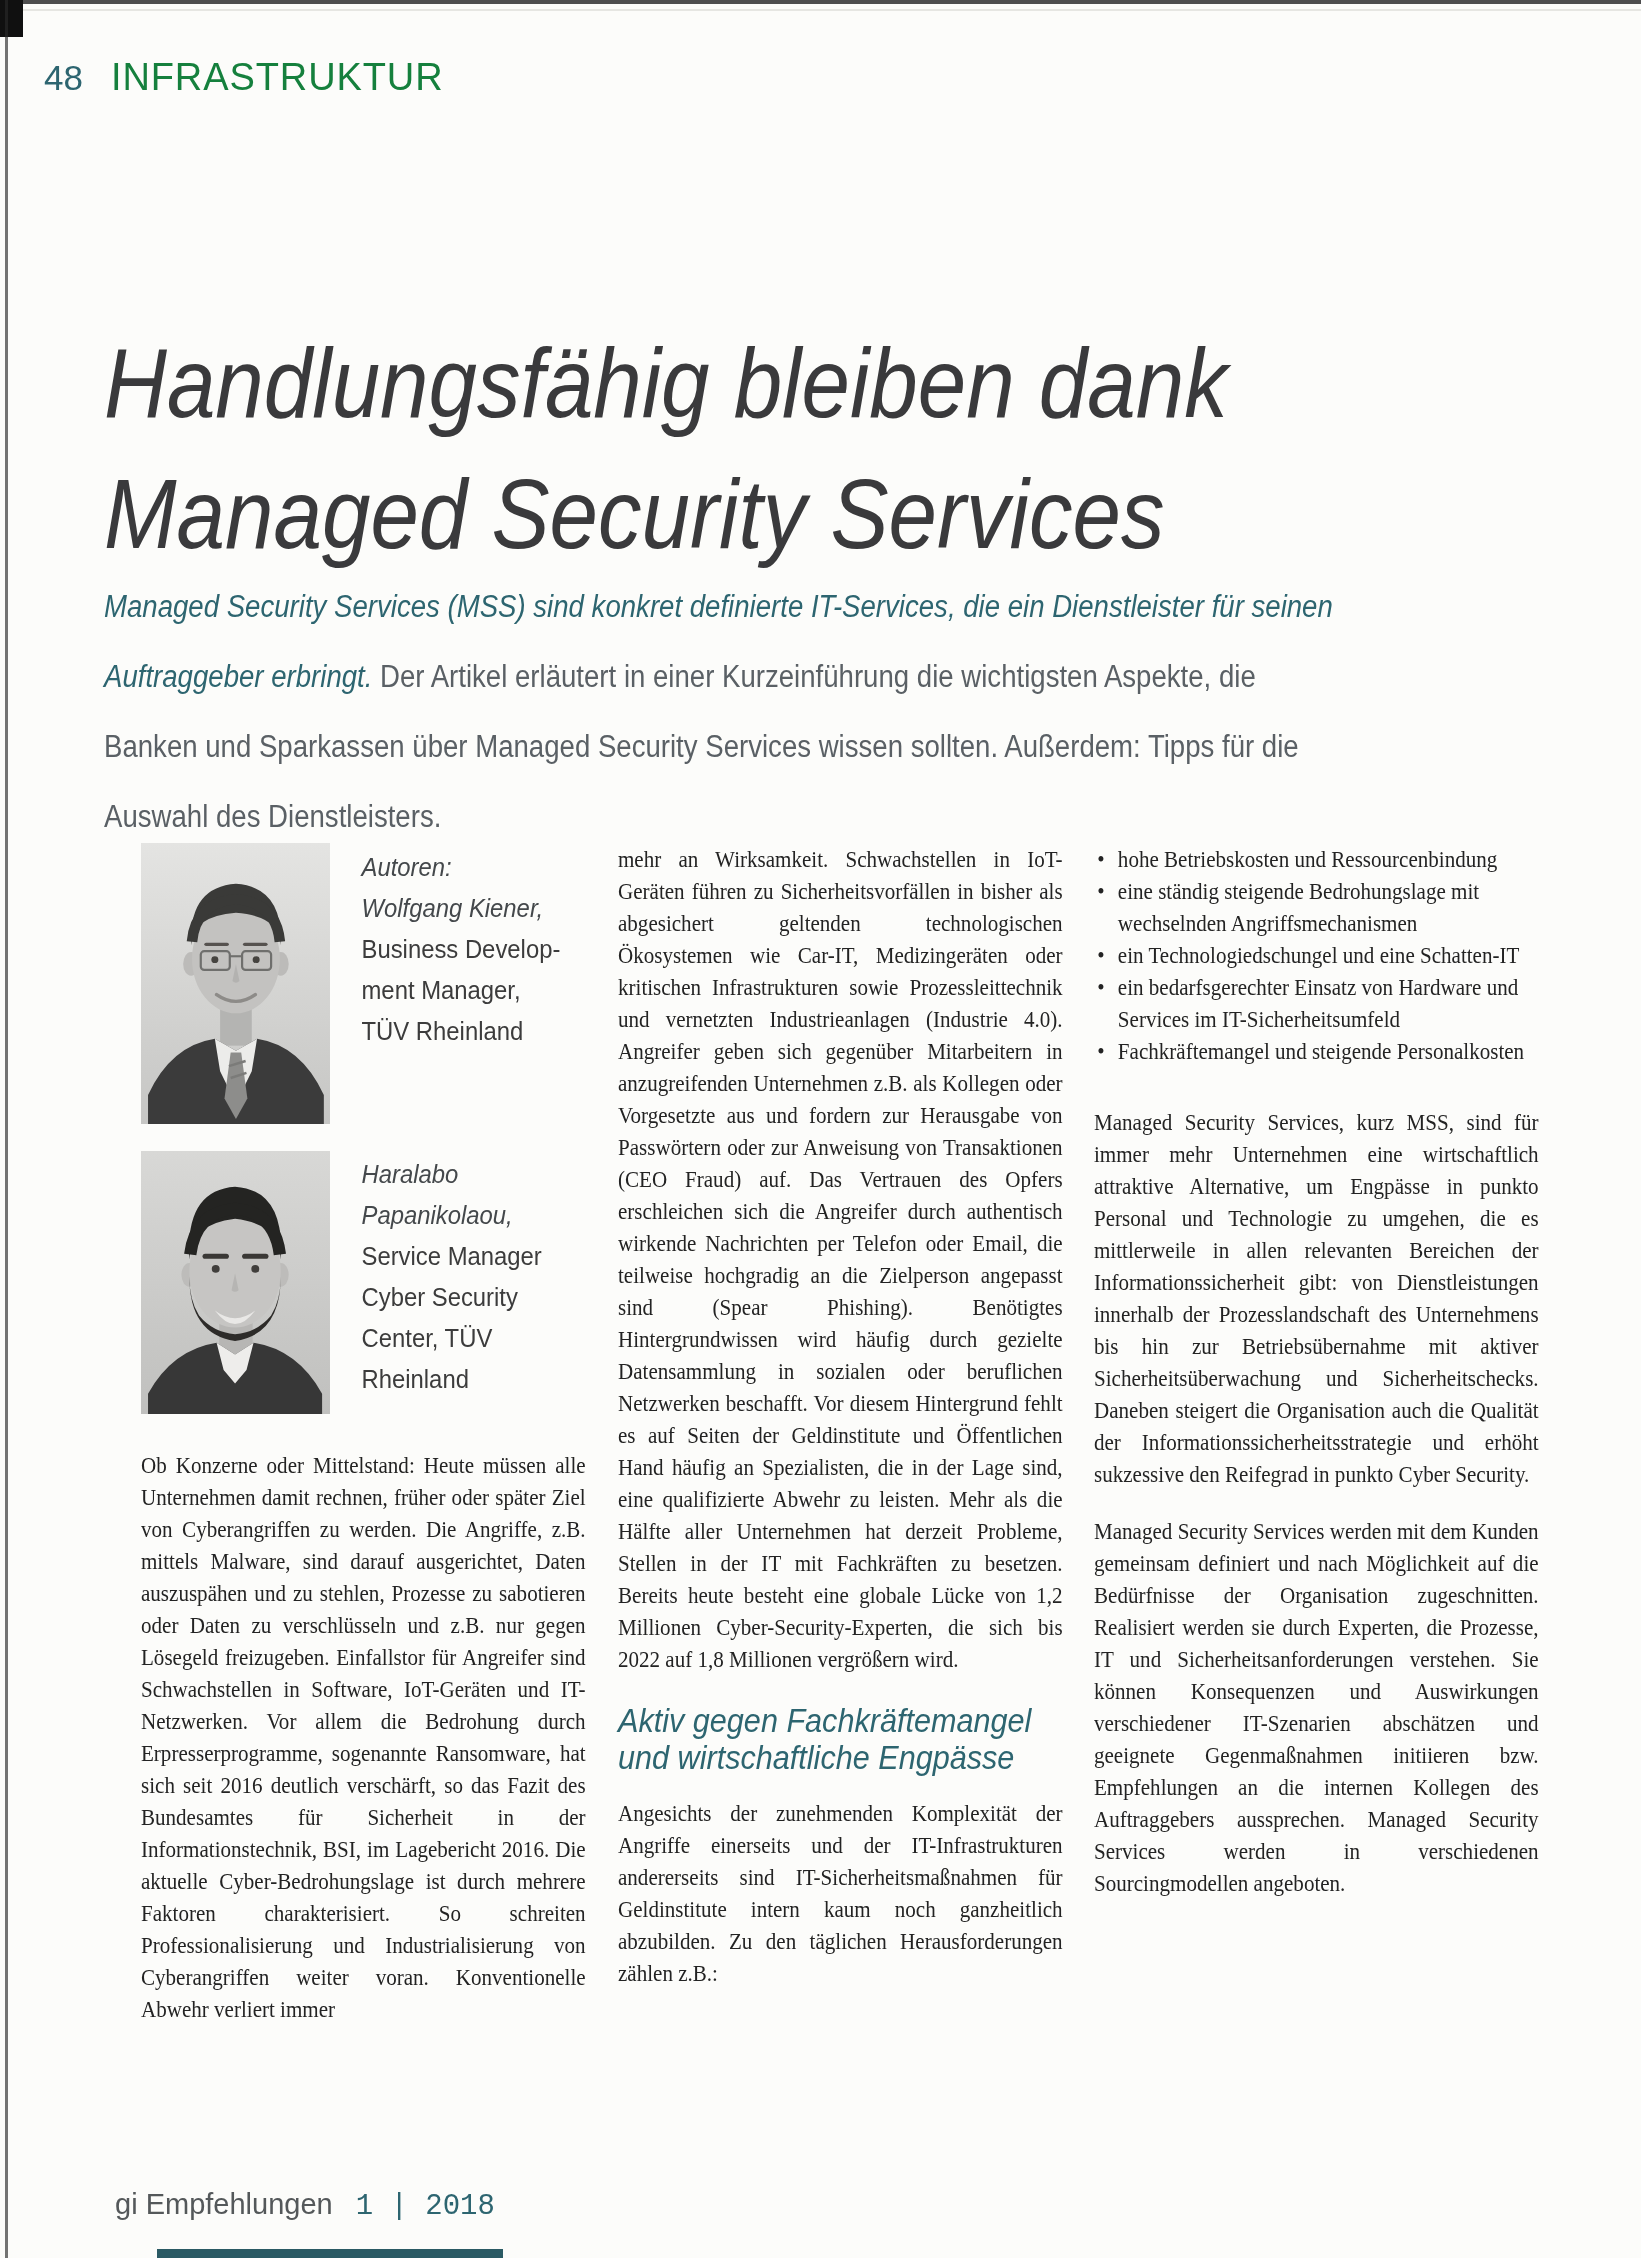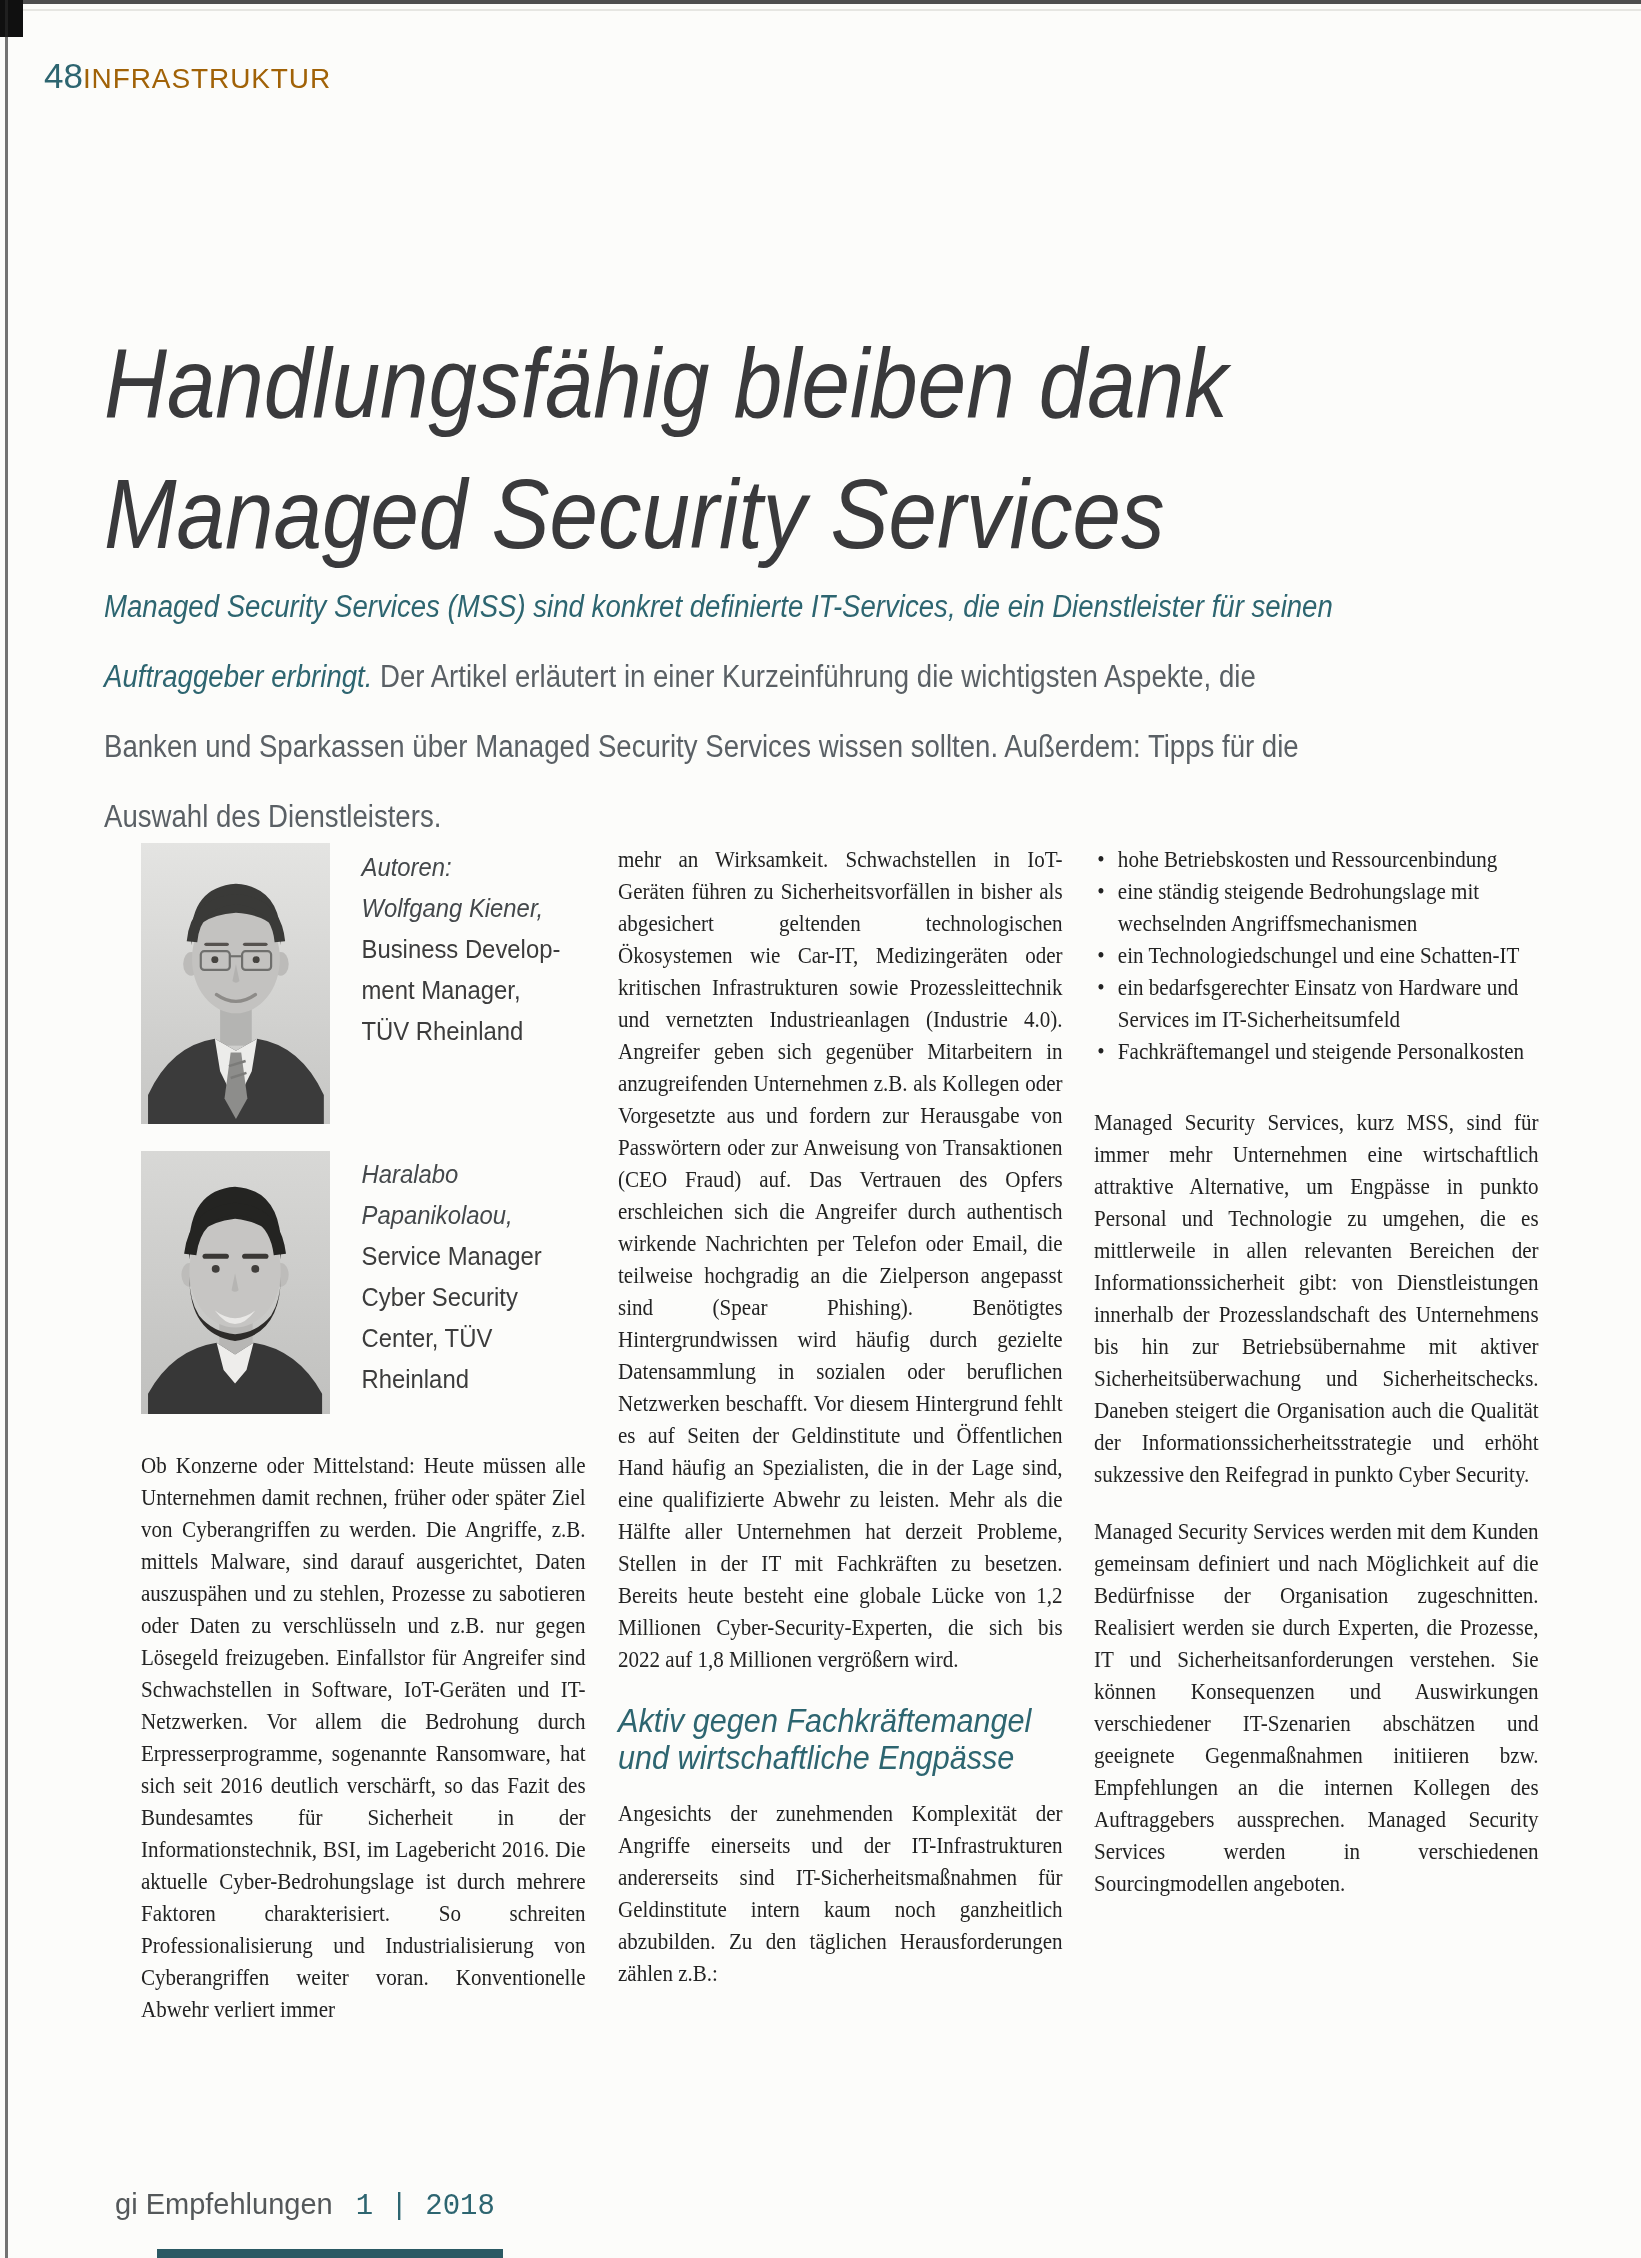--- a/index.html
+++ b/index.html
@@ -10,23 +10,23 @@
     overflow:hidden;
     font-family:"Liberation Sans",sans-serif;
   }
   
   .scan-top-edge{position:absolute;left:0;top:0;width:100%;height:3.5px;background:#2f2f2f;opacity:.85;}
   .scan-top-line{position:absolute;left:0;top:8.8px;width:100%;height:1.8px;background:#e6e6e2;}
   .scan-corner{position:absolute;left:0;top:0;width:23px;height:37px;background:#101010;}
   .scan-left-line{position:absolute;left:5.3px;top:0;width:2.6px;height:100%;background:#2a2a2a;opacity:.65;}
 
   
-  .kicker{position:absolute;left:44px;top:56px;display:flex;align-items:baseline;gap:0;}
+  .kicker{position:absolute;left:44px;top:56px;display:flex;align-items:baseline;gap:28px;}
   .kicker .pagenum{font-size:35px;color:#2d6570;}
-  .kicker .section{font-size:28px;letter-spacing:0.9px;color:#a16207;text-align:center;}
+  .kicker .section{font-size:38px;letter-spacing:0.9px;color:#15803d;text-align:center;}
 
   
   .title{
     position:absolute;left:104px;top:251px;
     font-style:italic;font-weight:400;
     font-size:99px;line-height:131px;color:#3a3a3c;
     transform:scaleX(0.88);transform-origin:left top;
     white-space:nowrap;
   }
   .title .line{display:block;}

